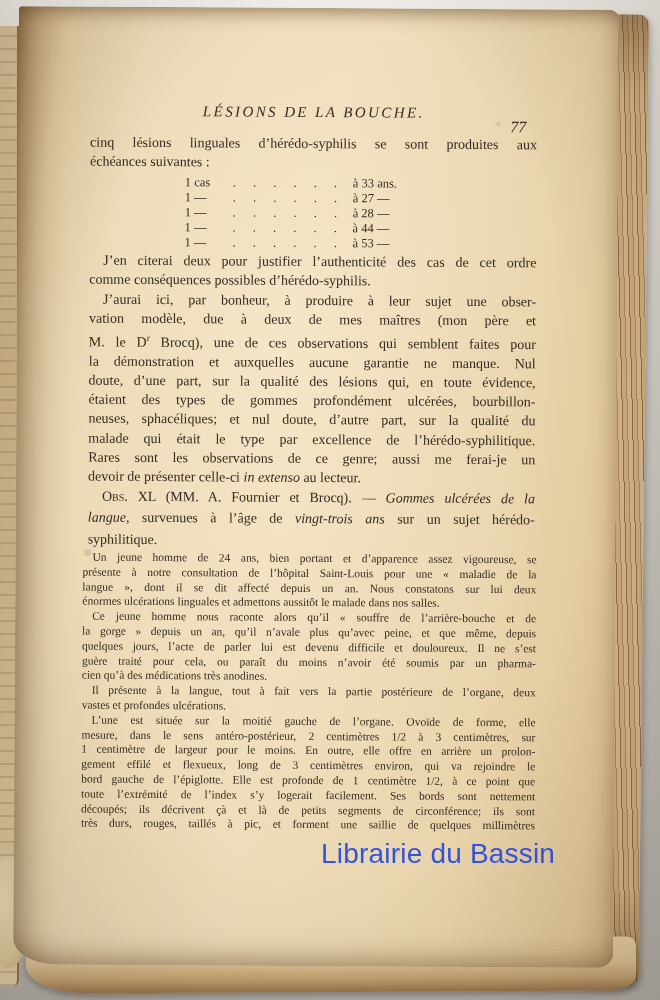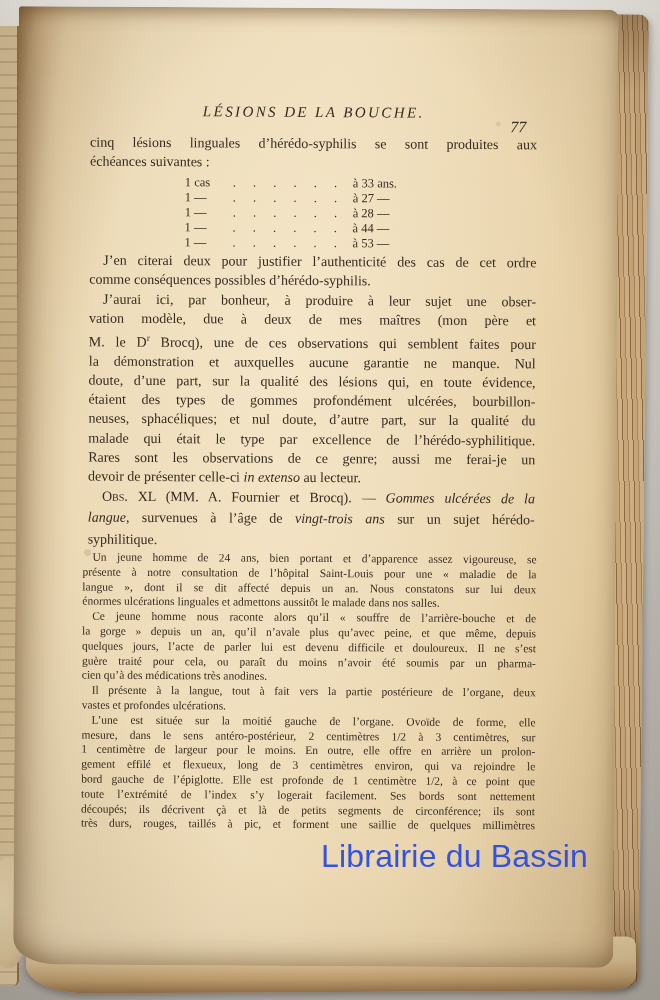--- a/index.html
+++ b/index.html
@@ -61,21 +61,21 @@
   .sc{font-variant:small-caps;}
   .sup{font-size:.68em;vertical-align:super;}
   
   .cases{left:167px;top:168px;width:236px;font-size:12.5px;line-height:15.1px;}
   .case-row{display:flex;align-items:baseline;}
   .cr-lead{flex:0 0 46px;white-space:pre;}
   .cr-dots{flex:1 1 auto;overflow:hidden;white-space:nowrap;letter-spacing:7px;padding-left:2px;}
   .cr-right{flex:0 0 68px;white-space:pre;}
   
   .watermark{position:absolute;left:321px;top:838px;z-index:5;
-    font-family:"Liberation Sans",sans-serif;font-size:32px;font-weight:400;
+    font-family:"Liberation Sans",sans-serif;font-size:28px;font-weight:400;
     color:#2a4de0;opacity:.95;white-space:nowrap;letter-spacing:.2px;}
 </style>
 </head>
 <body>
 
 <div class="scene">
 
   <div class="facing-strip"></div>
   <div class="facing-bulge"></div>
   <div class="pages-right"></div>

